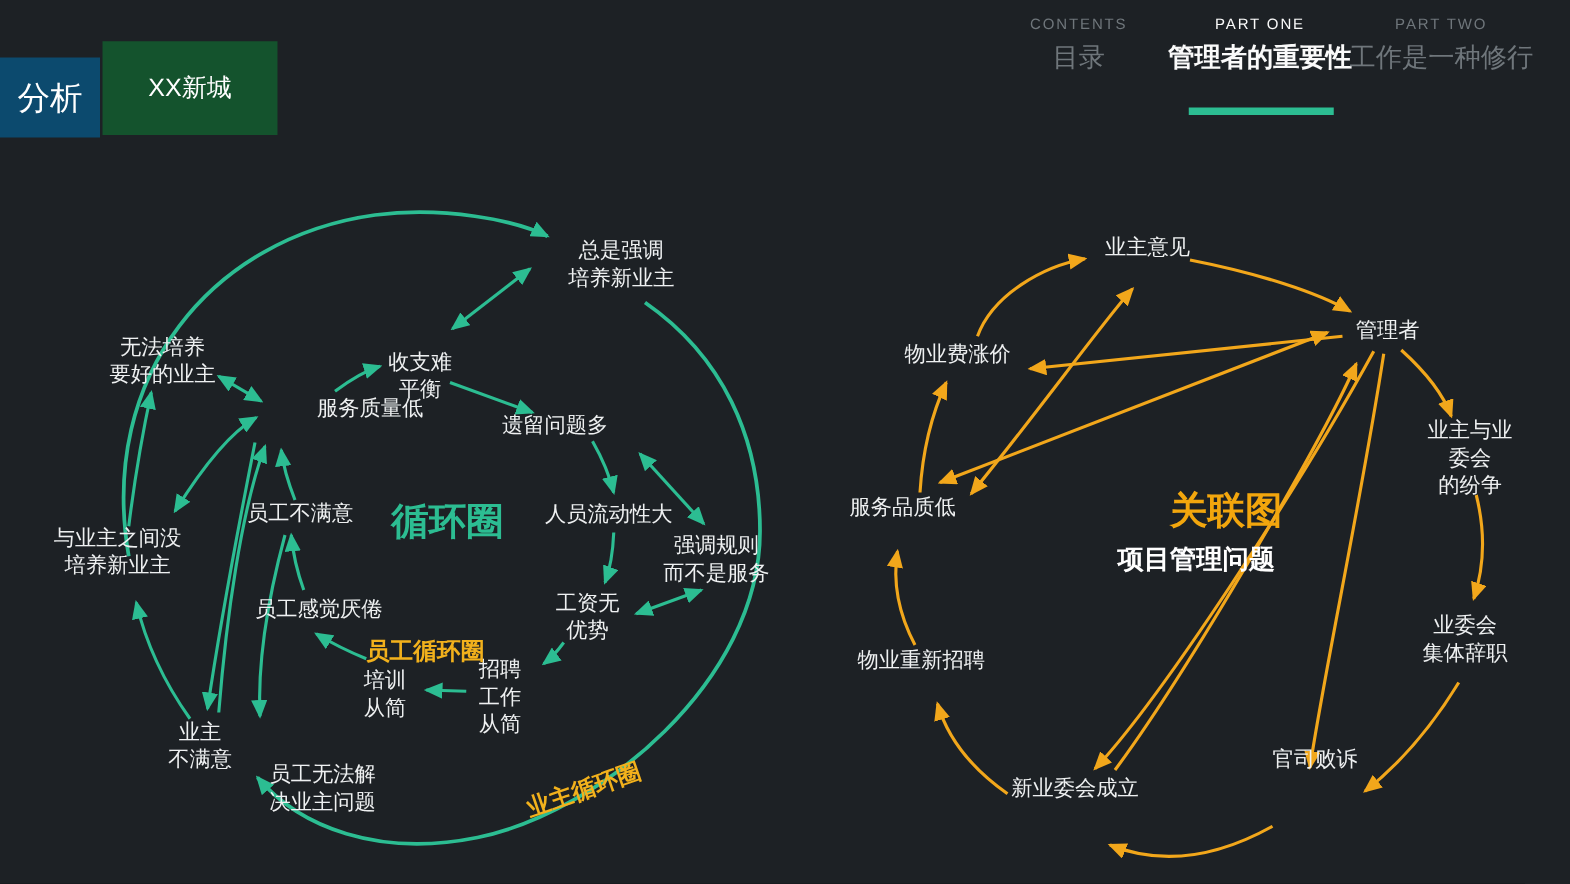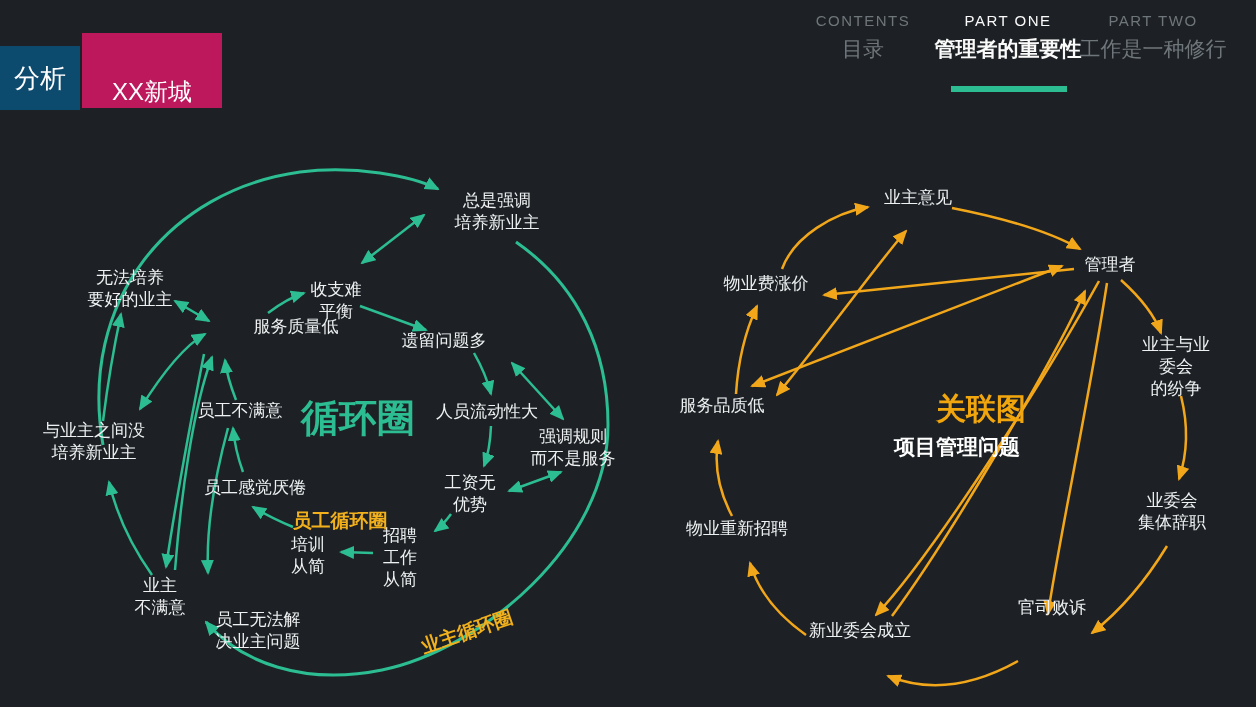--- a/index.html
+++ b/index.html
@@ -4,35 +4,35 @@
 <style>
   html,body{margin:0;padding:0;background:#14171a;}
   .slide{
     position:relative;width:1256px;height:707px;overflow:hidden;
     background:#1d2125;
     font-family:"Liberation Sans","DejaVu Sans",sans-serif;
   }
   
   .tag{position:absolute;display:flex;align-items:center;justify-content:center;color:#fff;}
   .tag-analysis{left:0;top:46px;width:80px;height:64px;background:#0c4a6e;font-size:26px;}
-  .tag-project{left:82px;top:33px;width:140px;height:75px;background:#be185d;font-size:24px;align-items:flex-end;}
+  .tag-project{left:82px;top:33px;width:140px;height:75px;background:#14532d;font-size:20px;}
   
   .nav-item{position:absolute;top:12px;text-align:center;cursor:pointer;}
-  .nav-title{font-size:15px;letter-spacing:1.5px;color:#6f767b;}
+  .nav-title{font-size:12px;letter-spacing:1.5px;color:#6f767b;}
   .nav-sub{font-size:21px;color:#6f767b;margin-top:6px;}
   .nav-item.active .nav-title{color:#fafafa;}
   .nav-item.active .nav-sub{color:#fafafa;font-weight:bold;}
   .nav-underline{position:absolute;left:951px;top:86px;width:116px;height:6px;background:#2cbd92;}
   
   .node{
     position:absolute;transform:translate(-50%,-50%);
     color:#eef0f1;font-size:17px;line-height:1.3;text-align:center;white-space:pre-line;
   }
   .big-title{position:absolute;transform:translate(-50%,-50%);font-weight:bold;white-space:nowrap;}
-  .title-teal{color:#2cbd92;font-size:38px;}
+  .title-teal{color:#2cbd92;font-size:30px;}
   .title-orange{color:#f2a60d;font-size:30px;}
   .title-white{color:#fff;font-size:21px;}
   .mini-label{position:absolute;transform:translate(-50%,-50%);font-weight:bold;font-size:19px;color:#f2b11c;white-space:nowrap;}
   .mini-label.rotated{transform:translate(-50%,-50%) rotate(-19deg);}
   svg.arrows{position:absolute;left:0;top:0;}
   svg.arrows path{fill:none;}
   .teal-stroke{stroke:#2cbd92;stroke-width:2.5;}
   .teal-stroke.thick{stroke-width:3;}
   .orange-stroke{stroke:#f2a71b;stroke-width:2.5;}
 </style>

